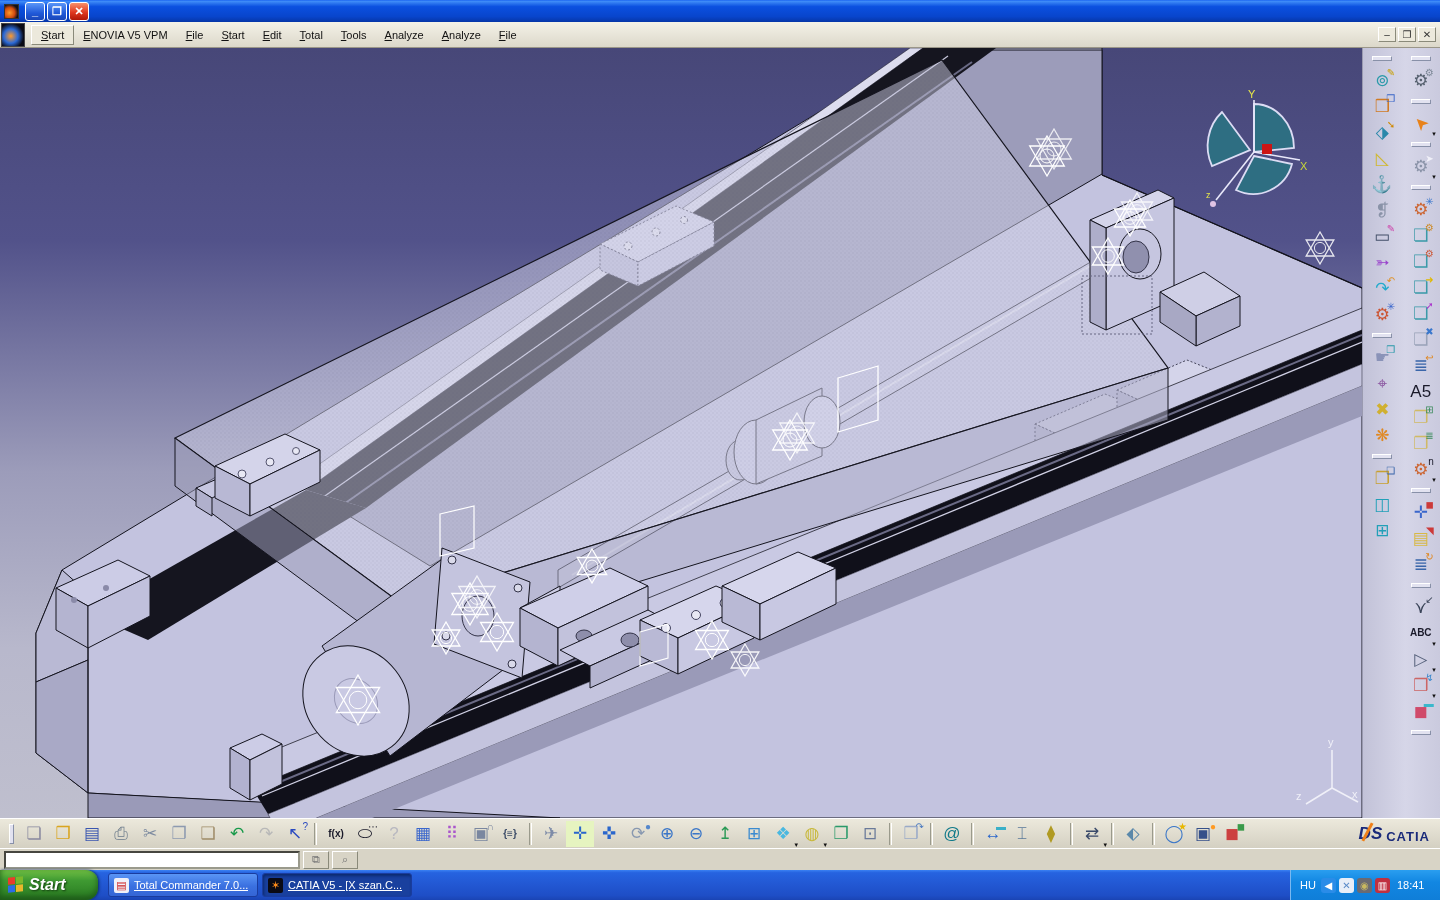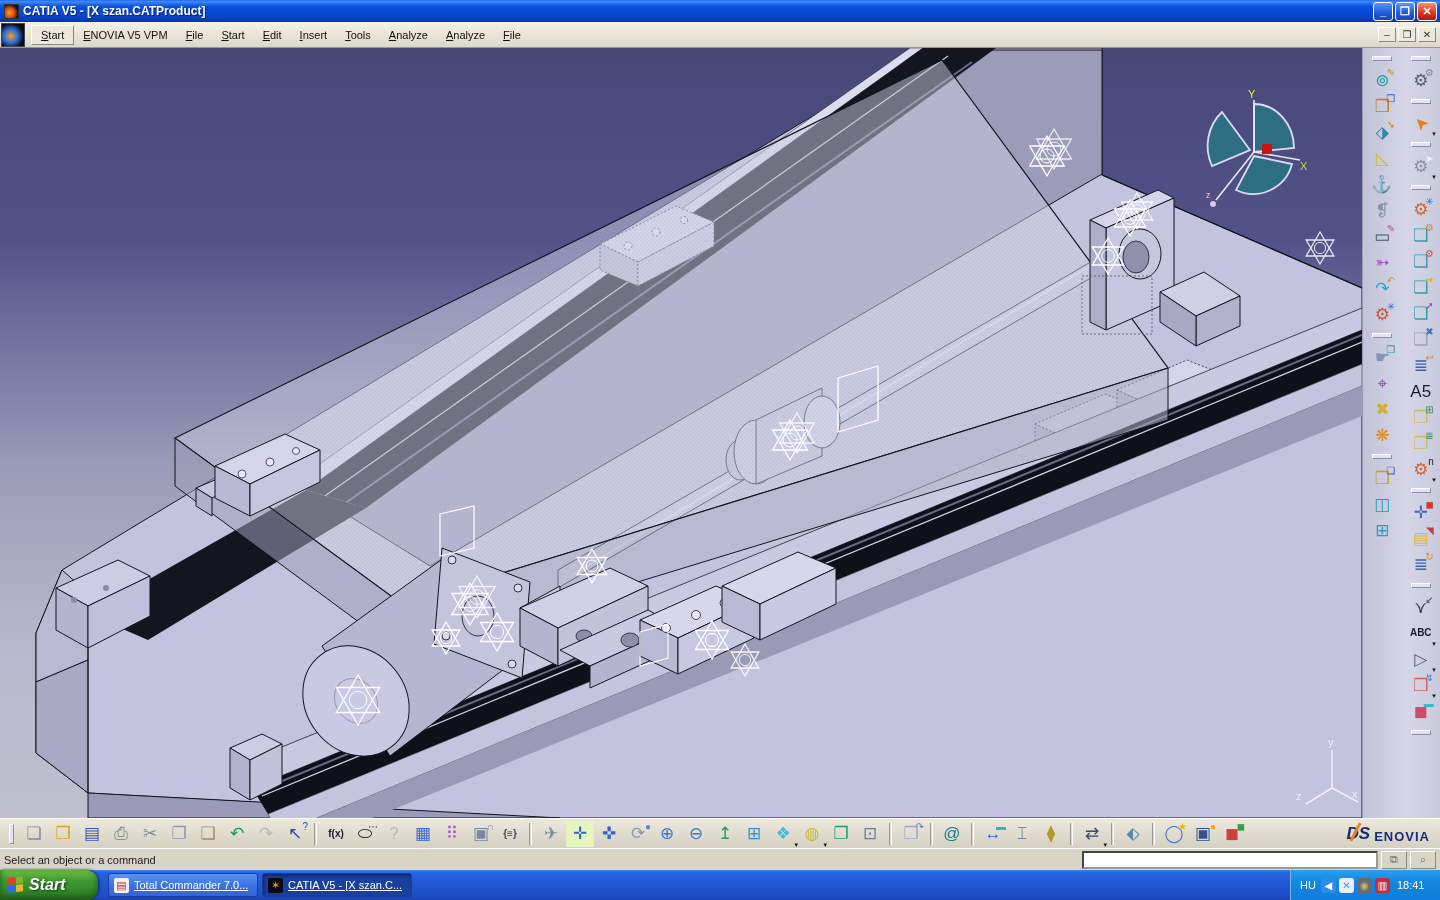--- a/index.html
+++ b/index.html
@@ -92,36 +92,35 @@
   .trayico { width:15px; height:15px; border-radius:3px; font-size:10px; line-height:15px; text-align:center; }
   .tray .clock { color:#fff; font-size:11px; margin-left:2px; }
 </style>
 </head>
 <body>
 
 <div id="app">
 
   <div class="titlebar">
     <div class="appico"></div>
-    <div class="ttext">CATIA V5 - [X szan.CATProduct]</div>
     <div class="wbtn">_</div>
     <div class="wbtn">❐</div>
     <div class="wbtn close">✕</div>
   </div>
 
   <div class="menubar">
     <div class="appico2"></div>
     <nav>
 
     <div class="mi raised"><span>Start</span></div>
         <div class="mi"><span>ENOVIA V5 VPM</span></div>
         <div class="mi"><span>File</span></div>
         <div class="mi"><span>Start</span></div>
         <div class="mi"><span>Edit</span></div>
-        <div class="mi"><span>Insert</span></div>
+        <div class="mi"><span>Total</span></div>
         <div class="mi"><span>Tools</span></div>
         <div class="mi"><span>Analyze</span></div>
         <div class="mi"><span>Analyze</span></div>
         <div class="mi"><span>File</span></div>
       </nav>
     <div class="mdi-ctrls">
       <div class="mdibtn">–</div>
       <div class="mdibtn">❐</div>
       <div class="mdibtn">✕</div>
     </div>
@@ -631,26 +630,25 @@
           <span class="g" style="color: rgb(53, 80, 138);">▣</span>
           <span class="ov" style="color: rgb(255, 154, 34);">●</span>
         </div>
         <div class="tbtn">
           <span class="g" style="color: rgb(204, 64, 64);">◼</span>
           <span class="ov" style="color: rgb(58, 154, 74);">◼</span>
         </div>
       </div>
     <div class="dslogo">
       <span class="ds">DS</span>
-      <span class="cat">ENOVIA</span>
+      <span class="cat">CATIA</span>
     </div>
   </div>
 
   <div class="statusbar">
-    <div class="msg">Select an object or a command</div>
     <input type="text" value="" style="">
     <div class="sbtn">⧉</div>
     <div class="sbtn">⌕</div>
   </div>
 
   <div class="taskbar">
     <div class="startbtn">
       <div class="startflag">
           <i></i>
           <i></i>

